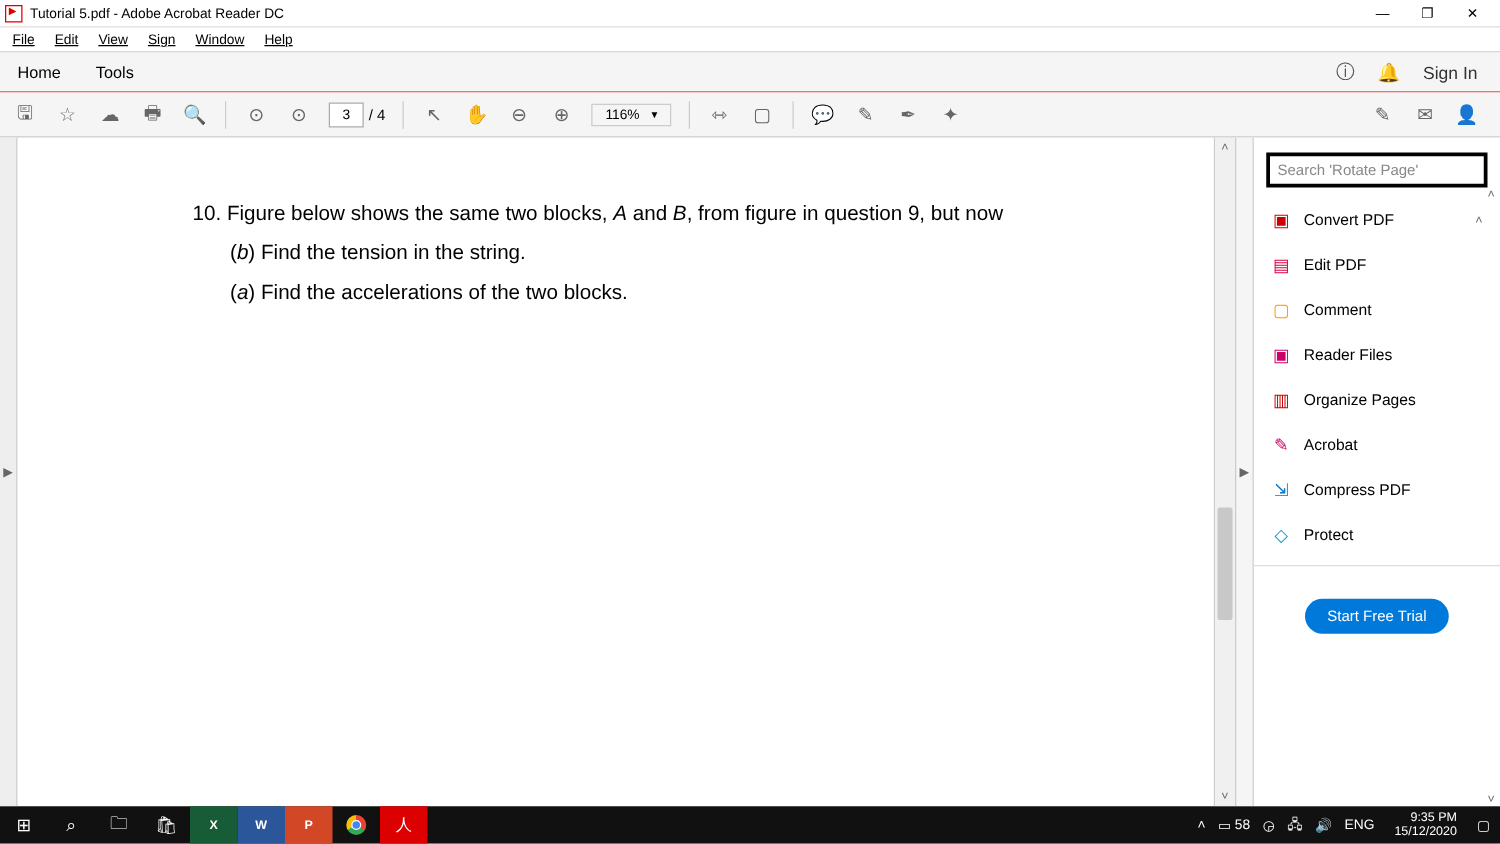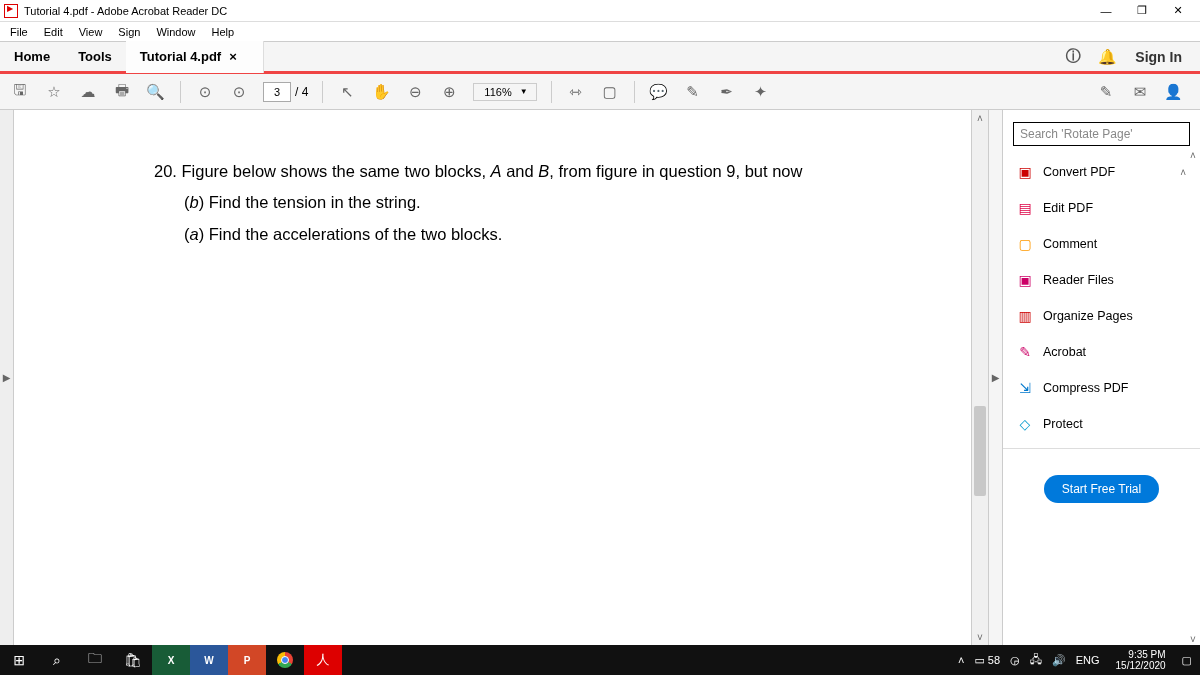--- a/index.html
+++ b/index.html
@@ -7,24 +7,24 @@
 
 
 .titlebar { height:22px; background:#fff; display:flex; align-items:center; font-size:11px; padding:0 4px; border-bottom:1px solid #ddd; }
 .titlebar .app-icon { width:14px; height:14px; background:#fff; border:1px solid #d00; position:relative; margin-right:6px; }
 .titlebar .app-icon::after { content:"▶"; color:#d00; font-size:8px; position:absolute; left:2px; top:-1px; }
 .titlebar .spacer { flex:1; }
 .titlebar .winbtn { width:36px; height:22px; display:flex; align-items:center; justify-content:center; font-size:11px; cursor:pointer; }
 
 
 .menubar { height:20px; display:flex; align-items:center; font-size:11px; padding:0 2px; border-bottom:1px solid #ccc; }
-.menubar span { padding:0 8px; cursor:pointer; }
-
-
-.tabsrow { height:32px; display:flex; align-items:center; background:#f5f5f5; border-bottom:3px solid #ef4444;font-weight:bold; }
+.menubar span { padding:0 8px; cursor:pointer;text-decoration:underline; }
+
+
+.tabsrow { height:32px; display:flex; align-items:center; background:#f5f5f5; border-bottom:1px solid #ef4444; }
 .tabsrow .tab { padding:0 14px; font-size:13px; height:32px; display:flex; align-items:center; cursor:pointer; }
 .tabsrow .tab.file { background:#fdfdfd;  position:relative; border-right:1px solid #ddd; padding-right:26px;}
 .tabsrow .tab.file::before { content:""; position:absolute; left:0; top:0; width:3px; height:100%; }
 .tab-close { margin-left:8px; font-size:13px; cursor:pointer; }
 .tabsrow .right { margin-left:auto; display:flex; align-items:center; gap:18px; padding-right:18px; }
 .tabsrow .right .ic { font-size:15px; color:#555; cursor:pointer; }
 .signin { font-size:14px; cursor:pointer; color:#333; }
 
 
 .toolbar { height:36px; background:#f5f5f5; border-bottom:1px solid #ccc; display:flex; align-items:center; gap:14px; padding:0 10px; font-size:12px; position:relative; }
@@ -43,21 +43,21 @@
 .page .q { text-indent:-26px; padding-left:26px;}
 .page .letter { font-style:italic; }
 .scrollv { width:17px; background:#f0f0f0; border-left:1px solid #ccc; display:flex; flex-direction:column; align-items:center; }
 .scrollv .arr { height:16px; font-size:10px; color:#666; cursor:pointer; display:flex; align-items:center;}
 .scrollv .track { flex:1; width:100%; position:relative;}
 .scrollv .thumb { position:absolute; left:2px; right:2px; top:280px; height:90px; background:#c8c8c8; border-radius:2px;}
 .midexpand { width:14px; background:#f5f5f5; display:flex; align-items:center; justify-content:center; cursor:pointer; font-size:10px; color:#666; border-left:1px solid #ccc;}
 
 
 .rightpanel { width:198px; background:#fff; border-left:1px solid #ccc; display:flex; flex-direction:column; font-size:12.5px; position:relative;}
-.searchbox { margin:12px 10px 8px 10px; border:1px solid #000000; padding:4px 6px; font-size:12px; color:#888;}
+.searchbox { margin:12px 10px 8px 10px; border:3px solid #000000; padding:4px 6px; font-size:12px; color:#888;}
 .toolitem { display:flex; align-items:center; gap:10px; padding:10px 14px; cursor:pointer; }
 .toolitem .ti-ic { width:16px; height:16px; display:flex; align-items:center; justify-content:center; font-size:14px;}
 .toolitem.top { justify-content:space-between;}
 .rp-scroll { position:absolute; right:0; top:40px; bottom:0; width:14px; display:flex; flex-direction:column; align-items:center; justify-content:space-between; color:#666; font-size:10px;}
 .promo { padding:20px 18px; text-align:center; }
 .promo .t { font-weight:600; font-size:12px; line-height:1.4; margin-bottom:16px;}
 .promo button { background:#0079db; color:#fff; border:none; border-radius:14px; padding:7px 18px; font-size:12px; cursor:pointer;}
 .divider { height:1px; background:#ddd; margin:6px 0;}
 
 
@@ -71,43 +71,39 @@
 .chrome-ic::after{content:"";position:absolute;inset:4px;background:#4285f4;border-radius:50%;border:1.5px solid #fff;}
 .taskbar .tray { margin-left:auto; display:flex; align-items:center; gap:10px; padding:0 8px; }
 .taskbar .clock { text-align:right; line-height:1.1; font-size:10px; padding:0 6px;}
 .batt { display:flex; align-items:center; gap:3px;}
 </style>
 </head>
 <body>
 
 <div class="titlebar">
   <div class="app-icon"></div>
-  <span>Tutorial 4.pdf - Adobe Acrobat Reader DC</span>
+  <span>Tutorial 5.pdf - Adobe Acrobat Reader DC</span>
   <div class="spacer"></div>
   <div class="winbtn">—</div>
   <div class="winbtn">❐</div>
   <div class="winbtn">✕</div>
 </div>
 
 <div class="menubar">
   <span>File</span>
   <span>Edit</span>
   <span>View</span>
   <span>Sign</span>
   <span>Window</span>
   <span>Help</span>
 </div>
 
 <div class="tabsrow">
   <div class="tab">Home</div>
   <div class="tab">Tools</div>
-  <div class="tab file">
-    <span>Tutorial 4.pdf</span>
-    <span class="tab-close">×</span>
-  </div>
   <div class="right">
     <span class="ic">ⓘ</span>
     <span class="ic">🔔</span>
     <span class="signin">Sign In</span>
   </div>
 </div>
 
 <div class="toolbar">
   <span class="ic">🖫</span>
   <span class="ic">☆</span>
@@ -143,21 +139,21 @@
     <span class="ic">✉</span>
     <span class="ic">👤</span>
   </div>
 </div>
 
 <div class="main">
   <div class="leftgutter">▶</div>
   <div class="docarea">
     <div class="page">
       <div class="q">
-        <span>20. Figure below shows the same two blocks, </span><span class="letter">A</span><span> and </span><span class="letter">B</span><span>, from figure in question 9, but now</span>
+        <span>10. Figure below shows the same two blocks, </span><span class="letter">A</span><span> and </span><span class="letter">B</span><span>, from figure in question 9, but now</span>
       </div>
       <div style="padding-left:30px">
         <span>(</span><span class="letter">b</span><span>) Find the tension in the string.</span>
       </div>
       <div style="padding-left:30px">
         <span>(</span><span class="letter">a</span><span>) Find the accelerations of the two blocks.</span>
       </div>
     </div>
   </div>
   <div class="scrollv">

